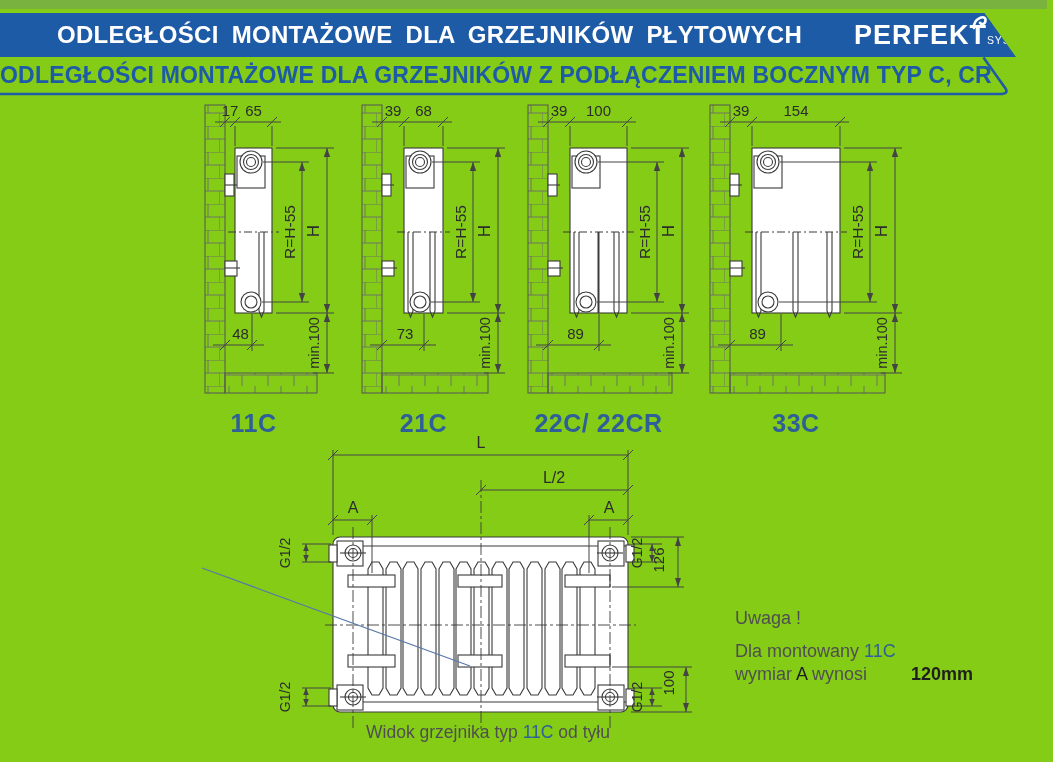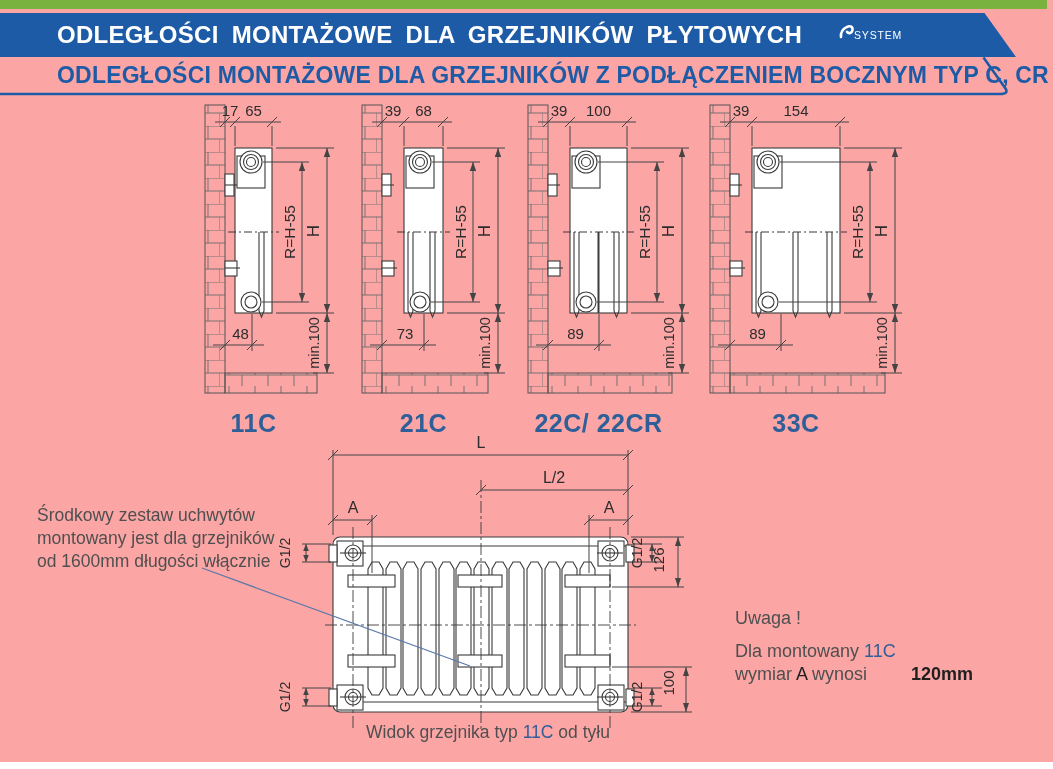--- a/index.html
+++ b/index.html
@@ -1,28 +1,28 @@
 <!DOCTYPE html>
 <html><head>
 <meta charset="utf-8">
 <style>
   html,body{margin:0;padding:0;background:#fff;}
-  .page{position:relative;width:1053px;height:762px;background:#fca5a5;overflow:hidden;
+  .page{position:relative;width:1053px;height:762px;background:#84cc16;overflow:hidden;
         font-family:"Liberation Sans",sans-serif;}
   .green-bar{position:absolute;left:0;top:0;width:1047px;height:9px;background:#7ab23f;}
   .blue-band{position:absolute;left:0;top:13px;width:1016px;height:44px;background:#1e5ba6;
              clip-path:polygon(0 0,96.9% 0,100% 100%,0 100%);
              display:flex;align-items:center;color:#fff;}
   .title1{margin-left:57px;font-size:24px;font-weight:700;letter-spacing:.3px;word-spacing:6px;white-space:pre;}
   .logo{margin-left:52px;display:flex;align-items:baseline;position:relative;}
   .logo .name{font-size:27px;font-weight:800;letter-spacing:1px;}
   .logo .curl{position:absolute;right:46px;top:-9px;}
   .logo .sys{font-size:10.5px;font-weight:400;letter-spacing:.8px;margin-left:0px;}
   .white-band{position:absolute;left:0;top:57px;width:1053px;height:36px;display:flex;align-items:center;}
-  .subtitle{margin-left:57px;font-size:23px;font-weight:700;color:#1e5ba6;letter-spacing:.2px;white-space:pre;}
+  .subtitle{font-size:23px;font-weight:700;color:#1e5ba6;letter-spacing:.2px;white-space:pre;}
   .edge-overlay{position:absolute;left:0;top:0;width:1053px;height:110px;pointer-events:none;}
   .sd{position:absolute;top:100px;}
   #sd0{left:197px;} #sd1{left:354px;} #sd2{left:520px;} #sd3{left:702px;}
   .rear{position:absolute;left:190px;top:430px;}
   .note-left{position:absolute;left:37px;top:504px;font-size:17.5px;color:#4f4f4f;line-height:23px;}
   .note-right{position:absolute;left:735px;top:607px;font-size:18px;color:#4f4f4f;line-height:23px;}
   .note-right .heading{margin-bottom:8px;}
   .note-right .para{margin-top:10px;}
   .types{color:#2e5f99;}
   .val{color:#1f1f1f;font-weight:700;margin-left:39px;}
@@ -32,20 +32,21 @@
 </head>
 <body>
 
 <div class="page">
 
   <div class="green-bar"></div>
 
   <div class="blue-band">
     <span class="title1">ODLEGŁOŚCI MONTAŻOWE DLA GRZEJNIKÓW PŁYTOWYCH</span>
     <span class="logo">
+      <span class="name">PERFEKT</span>
       <span class="curl">
         <svg width="18" height="20" viewBox="0 0 18 20">
           <path d="M3 17 C2 7 15 3 14.5 9.5 C14.2 13.5 10.5 14 9 11.8" stroke="#fff" stroke-width="2.6" fill="none" stroke-linecap="round"></path>
         </svg>
       </span>
       <span class="sys">SYSTEM</span>
     </span>
   </div>
 
   <div class="white-band">
@@ -426,25 +427,20 @@
       <text transform="translate(100 123) rotate(-90)" font-size="14">G1/2</text>
       <text transform="translate(452 123) rotate(-90)" font-size="14">G1/2</text>
       <text transform="translate(100 267) rotate(-90)" font-size="14">G1/2</text>
       <text transform="translate(452 267) rotate(-90)" font-size="14">G1/2</text>
       <text transform="translate(474 130) rotate(-90)" font-size="15">126</text>
       <text transform="translate(484 253) rotate(-90)" font-size="15">100</text>
       <text x="298" y="308" font-size="17.5" fill="#4f4f4f"><tspan>Widok grzejnika typ </tspan><tspan fill="#2e5f99">11C</tspan><tspan> od tyłu</tspan></text>
     </g>
   </svg>
 
-  <div class="note-left">
-    <div>Środkowy zestaw uchwytów</div>
-    <div>montowany jest dla grzejników</div>
-    <div>od 1600mm długości włącznie</div>
-  </div>
 
   <div class="note-right">
     <div class="heading">Uwaga !</div>
     <div class="para">
       <span>Dla montowany </span><span class="types">11C</span><br>
       <span>wymiar </span><span class="dimletter">A</span><span> wynosi </span><span class="val">120mm</span>
     </div>
   </div>
 
 </div>

